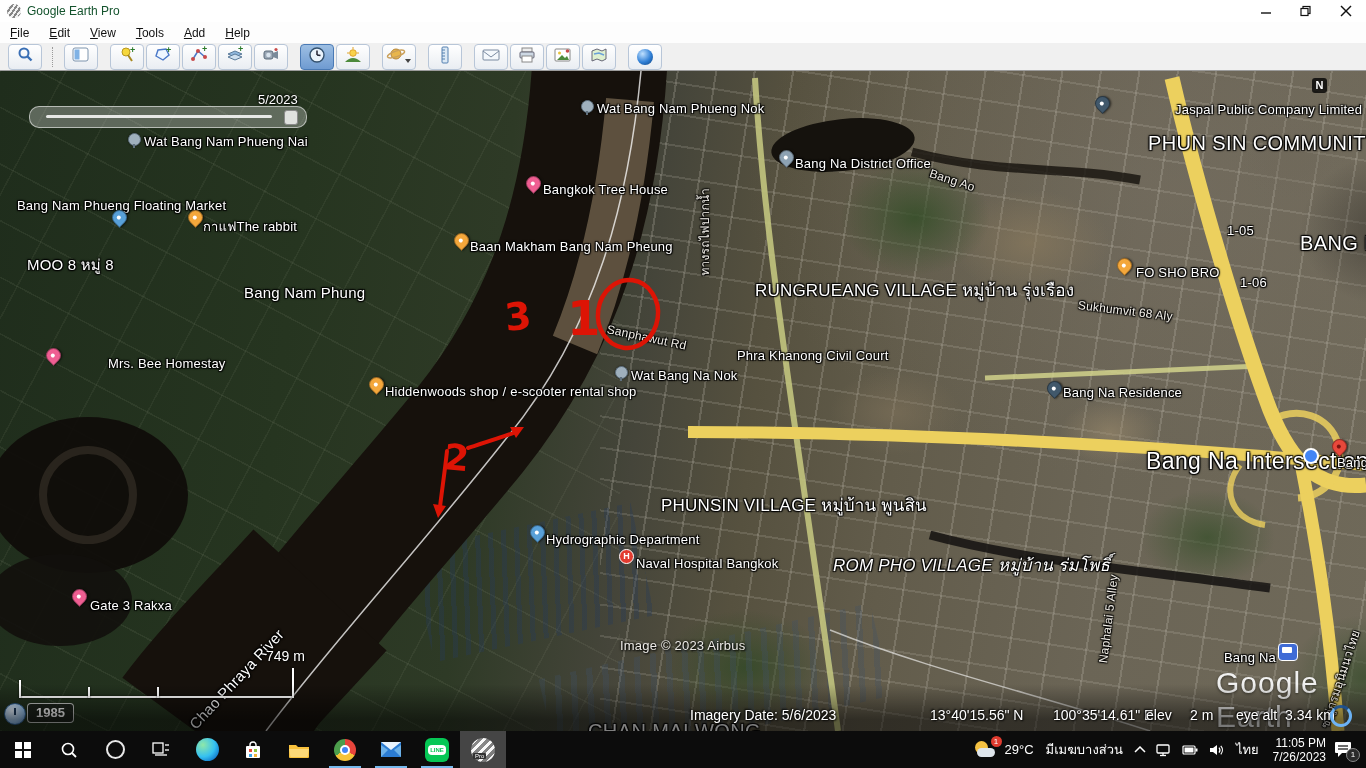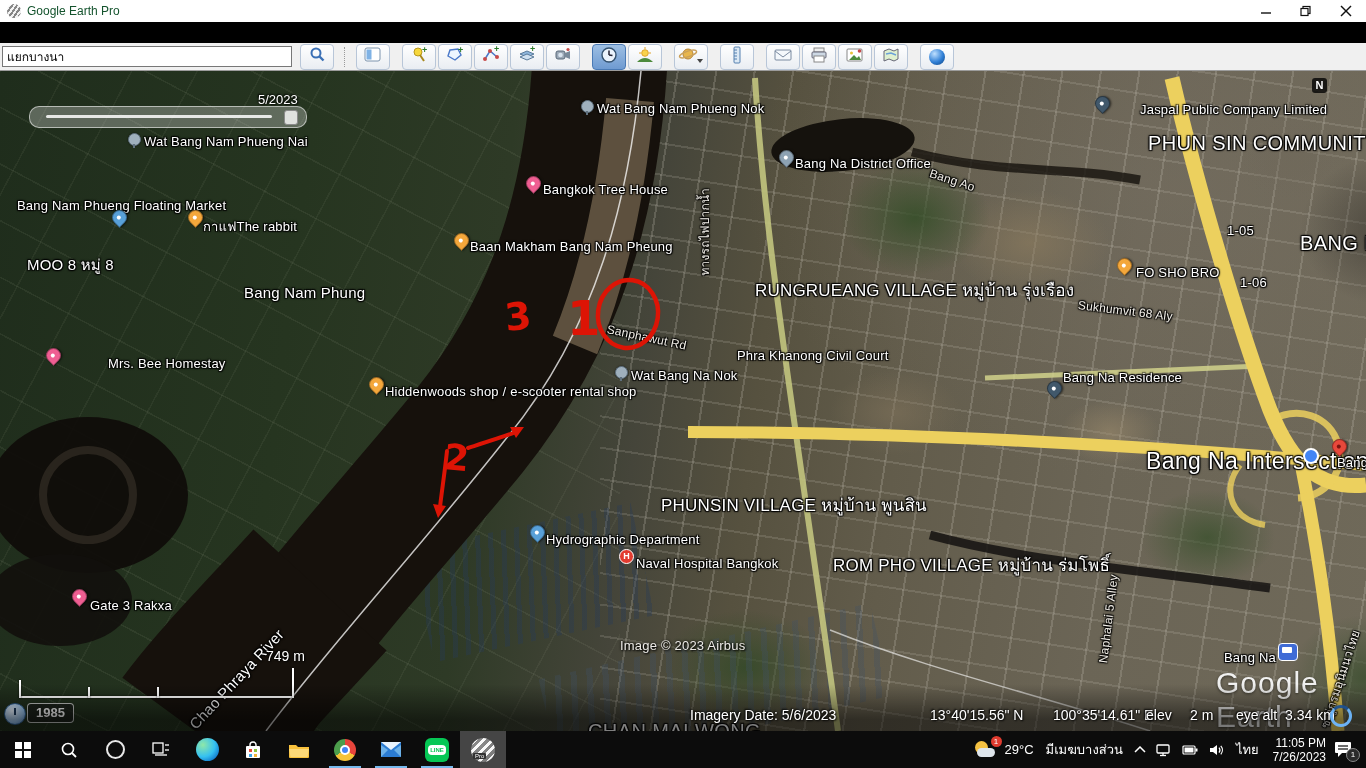--- a/index.html
+++ b/index.html
@@ -143,23 +143,30 @@
         </div>
       <div class="winbtn">
           <svg width="12" height="12">
             <line x1="1" y1="1" x2="11" y2="11" stroke="#111" stroke-width="1.4"></line>
             <line x1="11" y1="1" x2="1" y2="11" stroke="#111" stroke-width="1.4"></line>
           </svg>
         </div>
     </div>
   </div>
 
+  <div class="menubar">
+    <span class="menu-item">File</span>
+    <span class="menu-item">Edit</span>
+    <span class="menu-item">View</span>
+    <span class="menu-item">Tools</span>
+    <span class="menu-item">Add</span>
+    <span class="menu-item">Help</span>
+  </div>
 
   <div class="toolbar">
-    <input class="search-input" value="แยกบางนา" style="">
     <div class="tbtn" style="margin-left:8px">
         <span><svg width="18" height="18">
             <circle cx="8" cy="7" r="4.5" fill="none" stroke="#3a6fb5" stroke-width="2"></circle>
             <line x1="11.5" y1="10.5" x2="15.5" y2="14.5" stroke="#3a6fb5" stroke-width="2.4"></line>
           </svg></span>
       </div>
     <div class="sep"></div>
     <div class="tbtn">
         <span><svg width="18" height="16">
             <rect x="1" y="1" width="15" height="13" rx="2" fill="#fff" stroke="#7d94ad"></rect>
@@ -309,53 +316,53 @@
         <div class="maplbl L-s" style="left: 543px; top: 112px;">Bangkok Tree House</div>
         <div class="mk mk-pin-pink" style="left: 526px; top: 106px;"></div>
         <div class="maplbl L-s" style="left: 17px; top: 128px;">Bang Nam Phueng Floating Market</div>
         <div class="mk mk-pin-blue" style="left: 112px; top: 140px;"></div>
         <div class="maplbl L-s" style="left: 203px; top: 146px;">กาแฟThe rabbit</div>
         <div class="mk mk-pin-yellow" style="left: 188px; top: 140px;"></div>
         <div class="maplbl L-m" style="left: 27px; top: 183px;">MOO 8 หมู่ 8</div>
         <div class="maplbl L-s" style="left: 470px; top: 169px;">Baan Makham Bang Nam Pheung</div>
         <div class="mk mk-pin-yellow" style="left: 454px; top: 163px;"></div>
         <div class="maplbl L-m" style="left: 244px; top: 214px;">Bang Nam Phung</div>
-        <div class="maplbl L-s" style="left: 1140px; top: 32px;">Jaspal Public Company Limited</div>
+        <div class="maplbl L-s" style="left: 1175px; top: 32px;">Jaspal Public Company Limited</div>
         <div class="mk mk-pin-dark" style="left: 1095px; top: 26px;"></div>
         <div class="maplbl L-xl" style="left: 1148px; top: 62px;">PHUN SIN COMMUNITY VILLAGE</div>
         <div class="maplbl L-road" style="left: 930px; top: 96px; transform: rotate(18deg);">Bang Ao</div>
         <div class="maplbl L-s" style="left: 795px; top: 86px;">Bang Na District Office</div>
         <div class="mk mk-pin-govt" style="left: 779px; top: 80px;"></div>
         <div class="maplbl L-s" style="left: 1227px; top: 153px;">1-05</div>
         <div class="maplbl L-xl" style="left: 1300px; top: 162px;">BANG NA</div>
         <div class="maplbl L-s" style="left: 1136px; top: 195px;">FO SHO BRO</div>
         <div class="mk mk-pin-yellow" style="left: 1117px; top: 188px;"></div>
         <div class="maplbl L-s" style="left: 1240px; top: 205px;">1-06</div>
         <div class="maplbl L-road" style="left: 1078px; top: 228px; transform: rotate(7deg);">Sukhumvit 68 Aly</div>
         <div class="maplbl L-lg" style="left: 727px; top: 206px;">RUNGRUEANG VILLAGE หมู่บ้าน รุ่งเรือง</div>
         <div class="maplbl L-road" style="left: 607px; top: 252px; transform: rotate(12deg);">Sanphawut Rd</div>
         <div class="maplbl L-s" style="left: 737px; top: 278px;">Phra Khanong Civil Court</div>
         <div class="maplbl L-s" style="left: 63px; top: 286px; padding-left: 45px;">Mrs. Bee Homestay</div>
         <div class="mk mk-pin-pink" style="left: 46px; top: 278px;"></div>
         <div class="maplbl L-s" style="left: 631px; top: 298px;">Wat Bang Na Nok</div>
         <div class="mk mk-balloon" style="left: 615px; top: 296px;"></div>
         <div class="maplbl L-s" style="left: 385px; top: 314px;">Hiddenwoods shop / e-scooter rental shop</div>
         <div class="mk mk-pin-yellow" style="left: 369px; top: 307px;"></div>
-        <div class="maplbl L-s" style="left: 1063px; top: 300px;">Bang Na Residence</div>
+        <div class="maplbl L-s" style="left: 1063px; top: 315px;">Bang Na Residence</div>
         <div class="mk mk-pin-dark" style="left: 1047px; top: 311px;"></div>
         <div class="maplbl L-xxl" style="left: 1146px; top: 378px;">Bang Na Intersection</div>
         <div class="mk mk-shop" style="left: 1303px; top: 378px;"></div>
         <div class="maplbl L-s" style="left: 1337px; top: 385px;">Bang Na</div>
         <div class="mk mk-pin-red" style="left: 1332px; top: 369px;"></div>
         <div class="maplbl L-lg" style="left: 633px; top: 421px;">PHUNSIN VILLAGE หมู่บ้าน พูนสิน</div>
         <div class="maplbl L-s" style="left: 546px; top: 462px;">Hydrographic Department</div>
         <div class="mk mk-pin-blue" style="left: 530px; top: 455px;"></div>
         <div class="maplbl L-s" style="left: 636px; top: 486px;">Naval Hospital Bangkok</div>
         <div class="mk mk-pin-hospital" style="left: 619px; top: 479px;">H</div>
-        <div class="maplbl L-lg" style="left: 805px; top: 481px;">ROM PHO VILLAGE หมู่บ้าน ร่มโพธิ์</div>
+        <div class="maplbl L-lg" style="left: 805px; top: 481px; font-style: italic;">ROM PHO VILLAGE หมู่บ้าน ร่มโพธิ์</div>
         <div class="maplbl L-s" style="left: 90px; top: 528px;">Gate 3 Rakxa</div>
         <div class="mk mk-pin-pink" style="left: 72px; top: 519px;"></div>
         <div class="maplbl L-road" style="left: 1103px; top: 586px; transform: rotate(-83deg);">Naphalai 5 Alley</div>
         <div class="maplbl L-water" style="left: 192px; top: 648px; transform: rotate(-47deg);">Chao Phraya River</div>
         <div class="maplbl L-road" style="left: 704px; top: 196px; transform: rotate(-90deg);">ทางรถไฟปากน้ำ</div>
         <div class="maplbl L-road" style="left: 1324px; top: 648px; transform: rotate(-72deg);">ซ.อู่กรมอุนิมนวไทย</div>
         <div class="maplbl L-copy" style="left: 620px; top: 568px;">Image © 2023 Airbus</div>
         <div class="maplbl L-s" style="left: 1224px; top: 580px;">Bang Na</div>
         <div class="mk mk-station" style="left: 1278px; top: 573px;"></div>
         <div class="maplbl L-xl" style="left: 588px; top: 650px;">CHAN MAI WONG</div>

